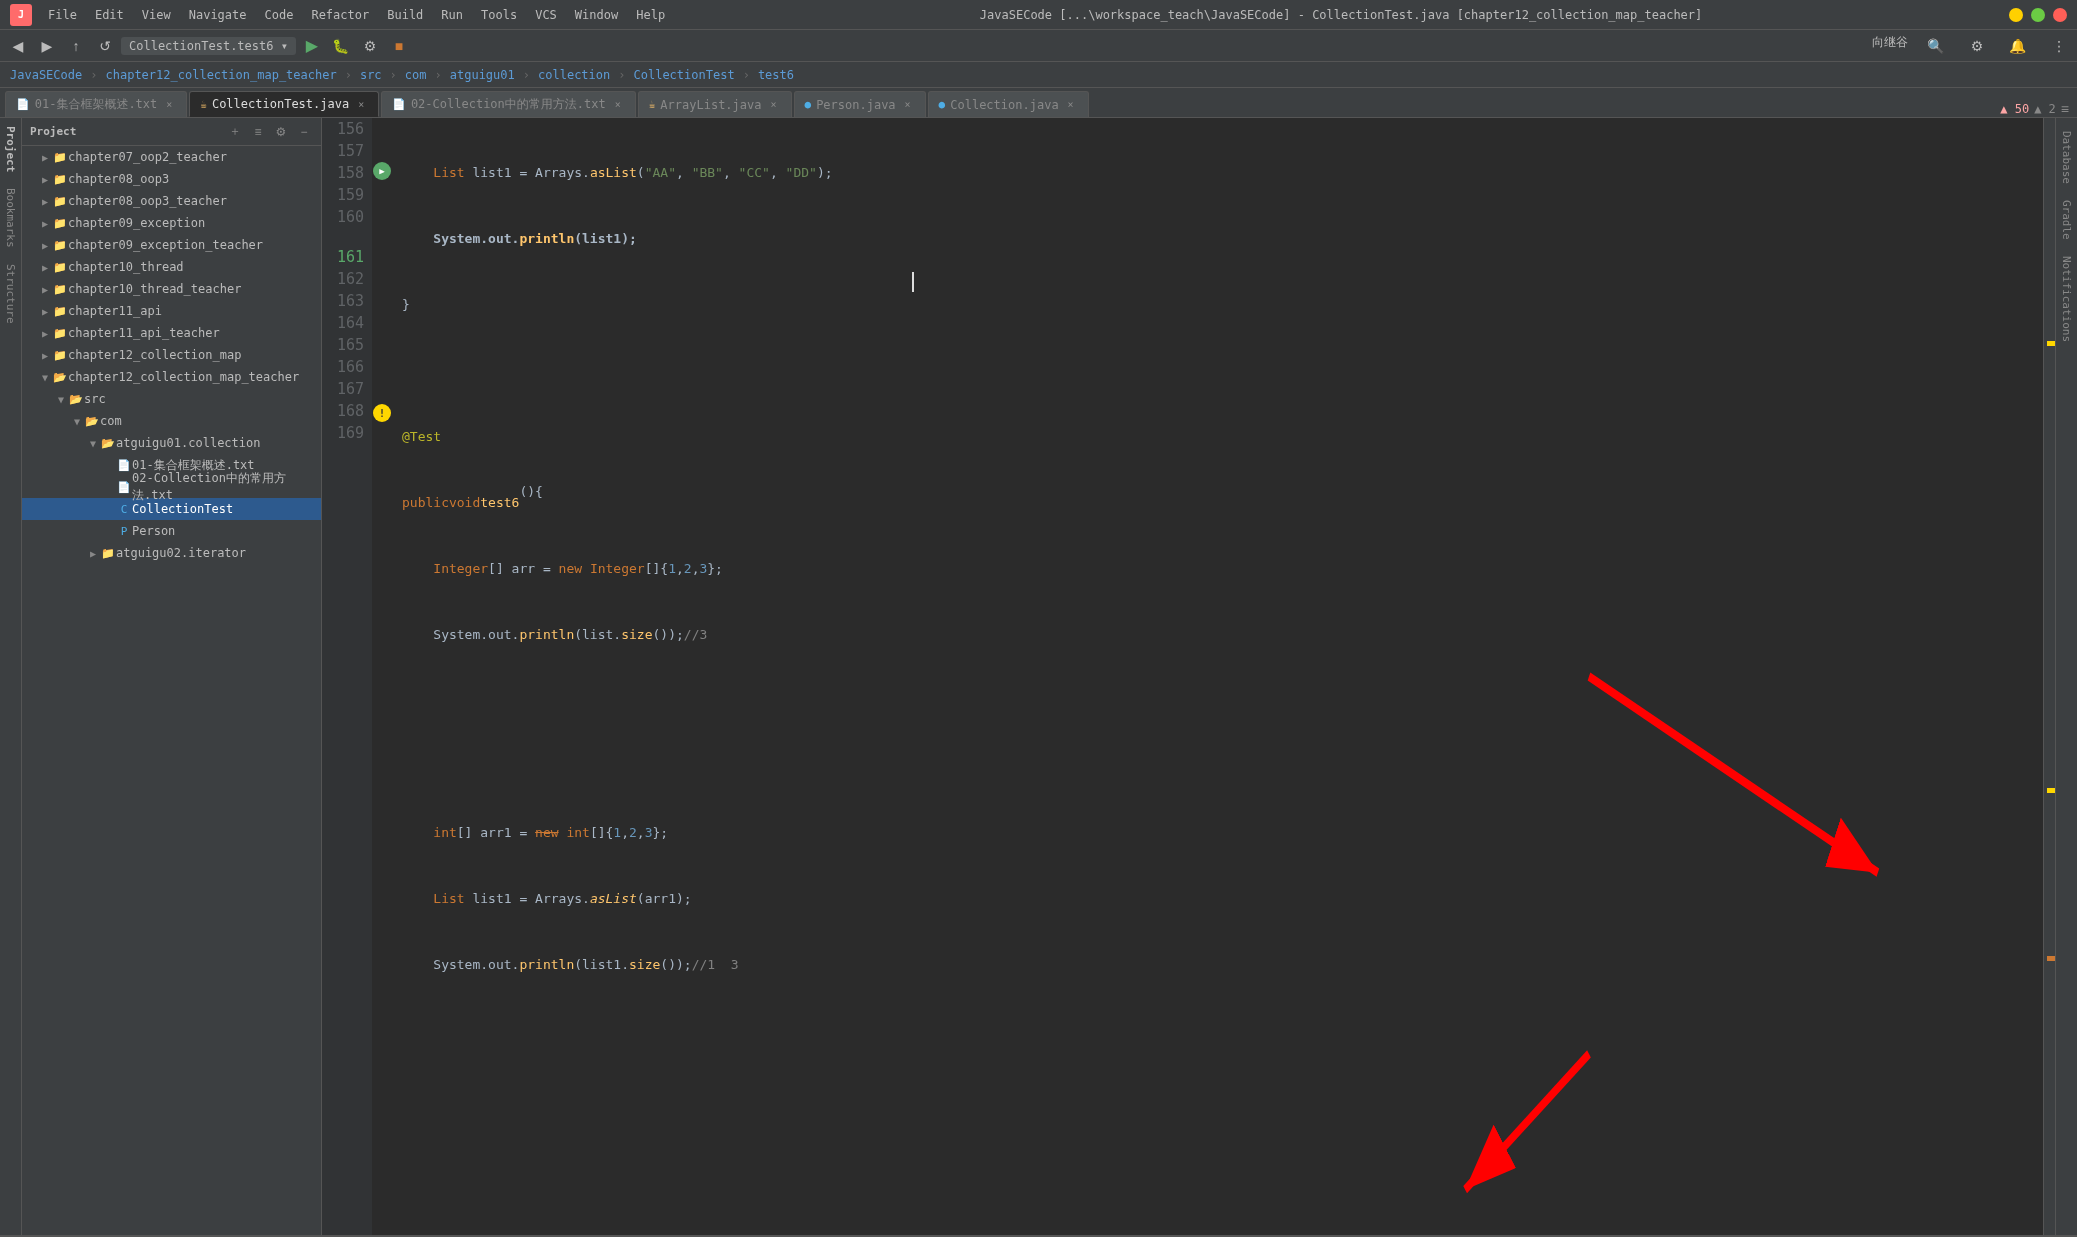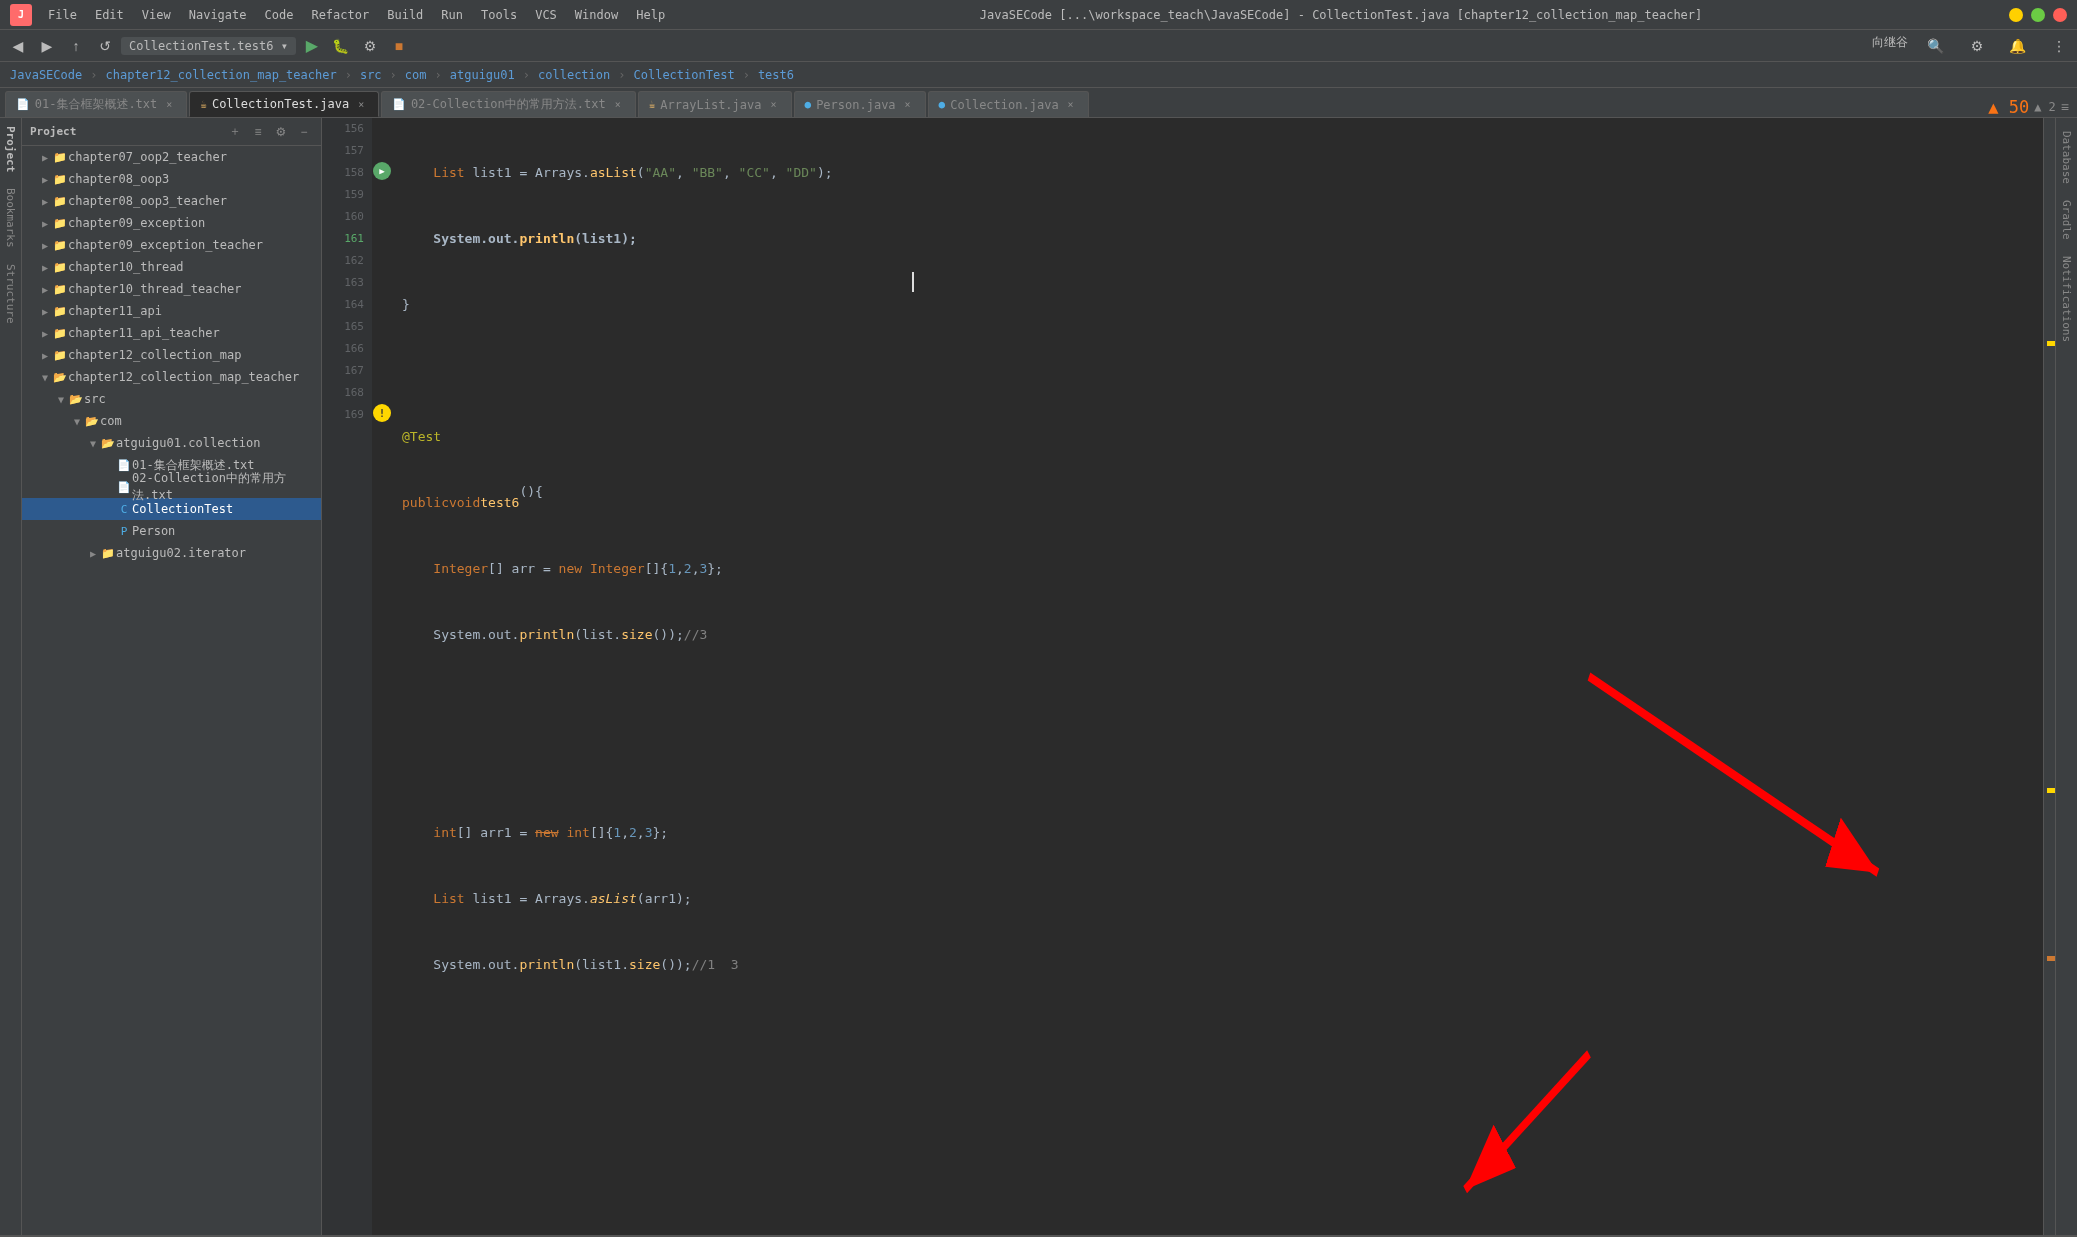--- a/index.html
+++ b/index.html
@@ -199,21 +199,21 @@
       display: flex;
       overflow: hidden;
       position: relative;
     }
     .line-numbers {
       width: 50px;
       background: #313335;
       color: #606366;
       text-align: right;
       padding-right: 8px;
-      font-size: 11px;
+      font-size: 15px;
       line-height: 22px;
       user-select: none;
       overflow: hidden;
       flex-shrink: 0;
     }
     .line-numbers div { height: 22px; }
     .code-content {
       flex: 1;
       padding-left: 10px;
       font-size: 13px;
@@ -370,21 +370,21 @@
     <span class="tab-icon" style="color:#4eade5;">●</span>
     <span>Person.java</span>
     <span class="tab-close">×</span>
   </div>
   <div class="tab">
     <span class="tab-icon" style="color:#4eade5;">●</span>
     <span>Collection.java</span>
     <span class="tab-close">×</span>
   </div>
   <div style="margin-left:auto; display:flex; align-items:center; padding-right:8px; gap:5px;">
-    <span style="color:#f97316; font-size:17px;margin-left:37px;">▲ <span>50</span></span>
+    <span style="color:#fca5a5; font-size:12px;margin-left:37px;">▲ <span>50</span></span>
     <span style="color:#888; font-size:12px;">▲ <span>2</span></span>
     <button style="background:transparent; border:none; color:#888; cursor:pointer; font-size:14px;">≡</button>
   </div>
 </div>
 
 <div class="main-layout">
 
   <div style="width:22px; background:#3c3f41; border-right:1px solid #555; display:flex; flex-direction:column; align-items:center; overflow:hidden;">
     <div class="vertical-text" style="color:#bbbbbb; font-weight:bold;">Project</div>
     <div class="vertical-text">Bookmarks</div>
@@ -545,21 +545,21 @@
 
   <div class="editor-area">
     <div class="code-container">
 
       <div class="line-numbers">
         <div>156</div>
         <div>157</div>
         <div>158</div>
         <div>159</div>
         <div>160</div>
-        <div style="color:#59a869;">161</div>
+        <div style="color:#59a869;margin-top:18px;">161</div>
         <div>162</div>
         <div>163</div>
         <div>164</div>
         <div>165</div>
         <div>166</div>
         <div>167</div>
         <div>168</div>
         <div>169</div>
       </div>
 

